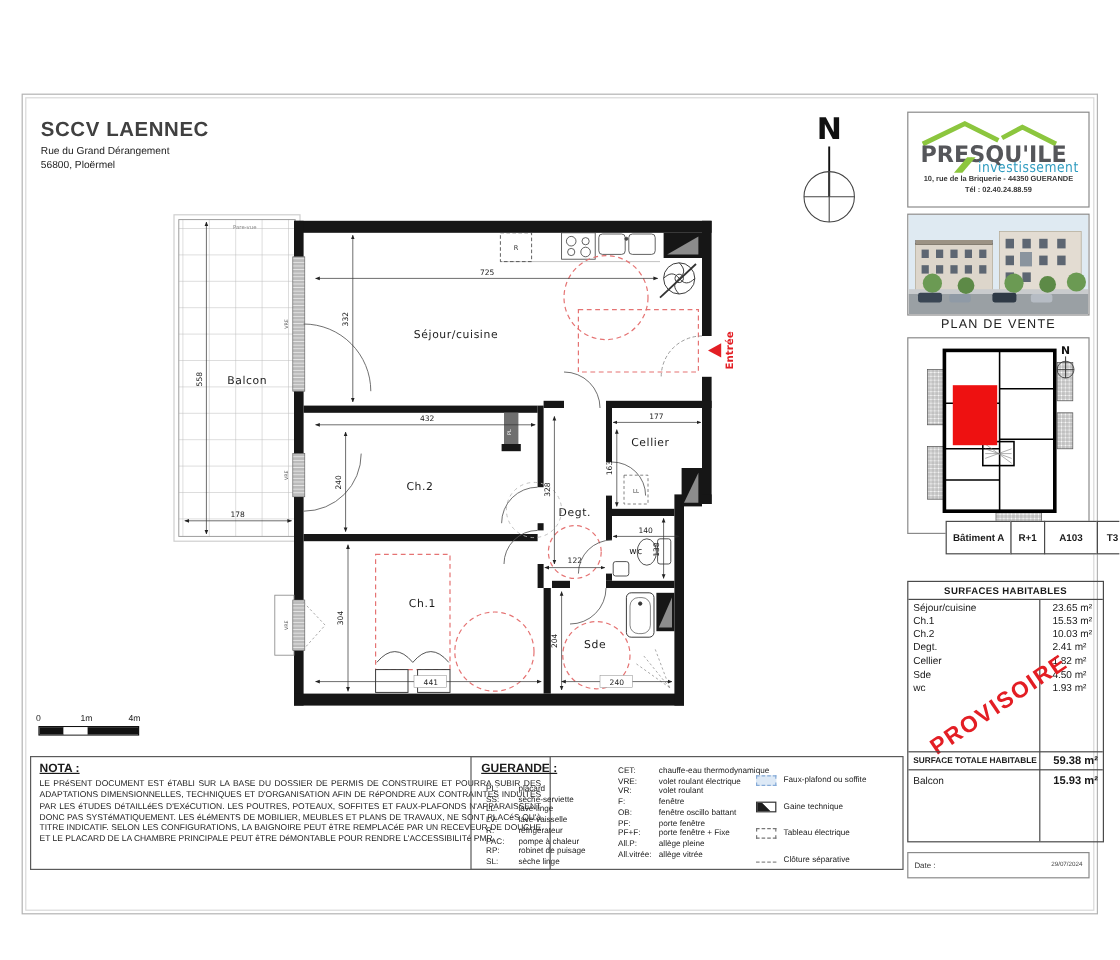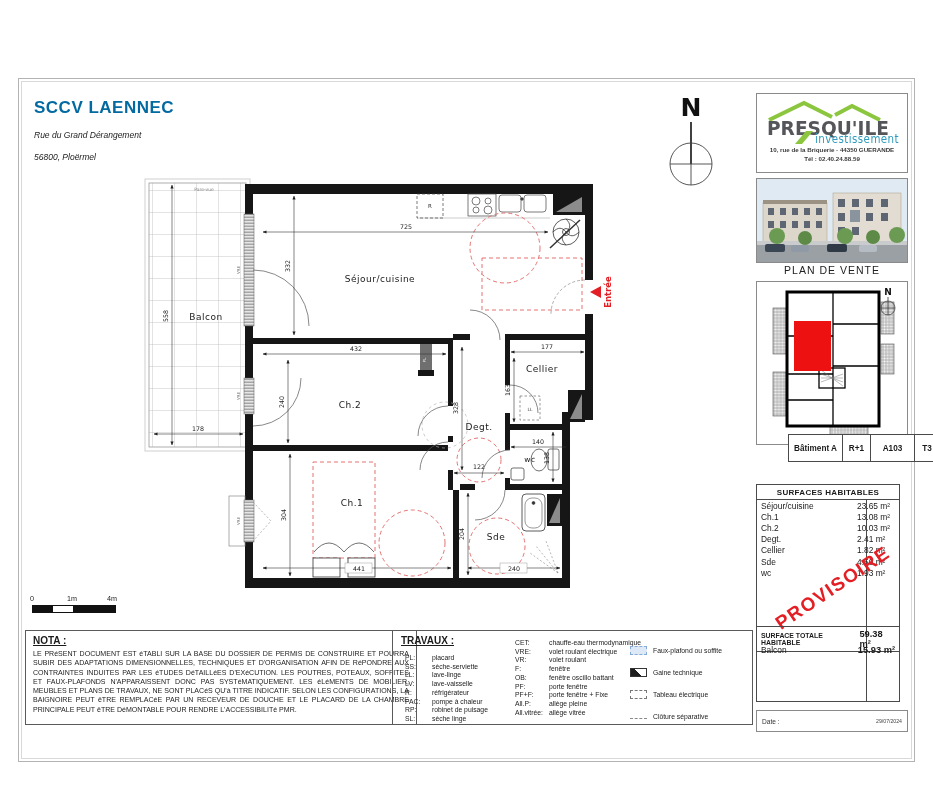--- a/index.html
+++ b/index.html
@@ -1,22 +1,22 @@
 <!DOCTYPE html>
 <html><head>
 <meta charset="utf-8">
 <style>
   html,body{margin:0;padding:0;background:#fff;}
   .page{position:relative;width:933px;height:800px;background:#fff;font-family:"Liberation Sans",sans-serif;color:#1a1a1a;overflow:hidden;}
   .frame{position:absolute;left:18px;top:78px;width:895px;height:682px;border:1px solid #b3b3b3;}
   .frame-inner{position:absolute;left:2px;top:2px;right:2px;bottom:2px;border:1px solid #d9d9d9;}
 
   .dev-block{position:absolute;left:34px;top:98px;}
-  .dev-title{font-size:17px;font-weight:bold;letter-spacing:.5px;color:#0369a1;}
-  .dev-line{font-size:8.5px;font-style:italic;margin-top:12px;color:#222;}
+  .dev-title{font-size:17px;font-weight:bold;letter-spacing:.5px;color:#404040;}
+  .dev-line{font-size:8.5px;margin-top:2px;color:#222;}
 
   .compass{position:absolute;left:656px;top:92px;}
 
   .rc{position:absolute;left:756px;width:152px;box-sizing:border-box;}
   .box{border:1px solid #8a8a8a;background:#fff;box-sizing:border-box;}
   .logo-box{top:93px;height:80px;display:flex;flex-direction:column;align-items:center;padding-top:3px;}
   .logo-addr{font-size:6.2px;font-weight:bold;color:#3a3a3a;line-height:1.5;text-align:center;}
   .photo-box{top:178px;height:85px;overflow:hidden;}
   .plan-title{top:264px;width:152px;text-align:center;font-size:10.5px;letter-spacing:1px;color:#222;}
   .keyplan-box{top:281px;height:164px;}
@@ -34,21 +34,21 @@
   .total-row .t{font-size:6.9px;font-weight:bold;}
   .total-row .v{font-size:9.3px;font-weight:bold;}
   .balc-row{position:absolute;left:0;right:0;top:158px;display:flex;justify-content:space-between;padding:2px 4px;box-sizing:border-box;}
   .balc-row .t{font-size:8.4px;}
   .balc-row .v{font-size:9.3px;font-weight:bold;}
   .stamp{position:absolute;left:-11px;top:92px;width:174px;text-align:center;transform:rotate(-34deg);color:#e31e24;font-size:19px;font-weight:bold;letter-spacing:1.5px;font-family:"Liberation Sans",sans-serif;}
   .date-box{top:710px;height:22px;display:flex;justify-content:space-between;align-items:center;padding:0 5px;}
   .date-label{font-size:6.6px;color:#333;}
   .date-value{font-size:5.2px;color:#444;}
 
-  .nota-box{position:absolute;left:25px;top:630px;width:392px;height:95px;border:1px solid #5a5a5a;box-sizing:border-box;padding:4px 7px;}
+  .nota-box{position:absolute;left:25px;top:630px;width:434px;height:95px;border:1px solid #5a5a5a;box-sizing:border-box;padding:4px 7px;}
   .nota-title{font-size:10px;font-weight:bold;text-decoration:underline;margin-bottom:3px;}
   .nota-body{font-size:7.05px;line-height:1.32;text-align:justify;color:#222;}
 
   .leg-box{position:absolute;left:392px;top:630px;width:361px;height:95px;border:1px solid #5a5a5a;box-sizing:border-box;}
   .leg-title{position:absolute;left:8px;top:4px;font-size:10px;font-weight:bold;text-decoration:underline;}
   .leg-col{position:absolute;font-size:6.8px;line-height:8.7px;color:#222;}
   .leg-row{display:flex;}
   .leg-abbr{width:27px;}
   .leg-col1{left:12px;top:23px;}
   .leg-col2{left:122px;top:8px;}
@@ -193,31 +193,31 @@
   </svg>
 </div>
 
 <div class="rc unit-table" style="top:434px;margin-left:32px;">
   <div class="unit-cell" style="width:58px;">Bâtiment A</div>
   <div class="unit-cell" style="width:30px;">R+1</div>
   <div class="unit-cell" style="width:48px;">A103</div>
   <div class="unit-cell" style="width:27px;">T3</div>
 </div>
 
-<div class="rc surf-box" style="top:484px;width:144px;">
+<div class="rc surf-box" style="top:484px;width:164px;">
   <div class="surf-head">SURFACES HABITABLES</div>
   <div class="surf-divider"></div>
   <div class="surf-rows">
     <div class="surf-row">
           <span>Séjour/cuisine</span>
           <span class="v">23.65 m²</span>
         </div>
     <div class="surf-row">
           <span>Ch.1</span>
-          <span class="v">13.08 m²</span>
+          <span class="v">15.53 m²</span>
         </div>
     <div class="surf-row">
           <span>Ch.2</span>
           <span class="v">10.03 m²</span>
         </div>
     <div class="surf-row">
           <span>Degt.</span>
           <span class="v">2.41 m²</span>
         </div>
     <div class="surf-row">
@@ -248,21 +248,21 @@
   <span class="date-label">Date :</span>
   <span class="date-value">29/07/2024</span>
 </div>
 
 <div class="nota-box">
   <div class="nota-title">NOTA :</div>
   <div class="nota-body">LE PRéSENT DOCUMENT EST éTABLI SUR LA BASE DU DOSSIER DE PERMIS DE CONSTRUIRE ET POURRA SUBIR DES ADAPTATIONS DIMENSIONNELLES, TECHNIQUES ET D'ORGANISATION AFIN DE RéPONDRE AUX CONTRAINTES INDUITES PAR LES éTUDES DéTAILLéES D'EXéCUTION. LES POUTRES, POTEAUX, SOFFITES ET FAUX-PLAFONDS N'APPARAISSENT DONC PAS SYSTéMATIQUEMENT. LES éLéMENTS DE MOBILIER, MEUBLES ET PLANS DE TRAVAUX, NE SONT PLACéS QU'à TITRE INDICATIF. SELON LES CONFIGURATIONS, LA BAIGNOIRE PEUT êTRE REMPLACéE PAR UN RECEVEUR DE DOUCHE ET LE PLACARD DE LA CHAMBRE PRINCIPALE PEUT êTRE DéMONTABLE POUR RENDRE L'ACCESSIBILITé PMR.</div>
 </div>
 
 <div class="leg-box">
-  <div class="leg-title">TRAVAUX :</div>
+  <div class="leg-title">GUERANDE :</div>
   <div class="leg-col leg-col1">
     <div class="leg-row">
           <span class="leg-abbr">PL:</span>
           <span>placard</span>
         </div>
     <div class="leg-row">
           <span class="leg-abbr">SS:</span>
           <span>sèche-serviette</span>
         </div>
     <div class="leg-row">

